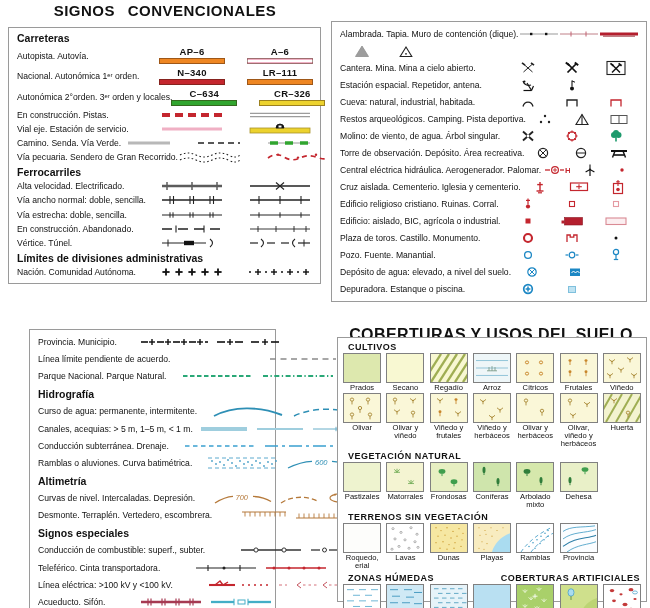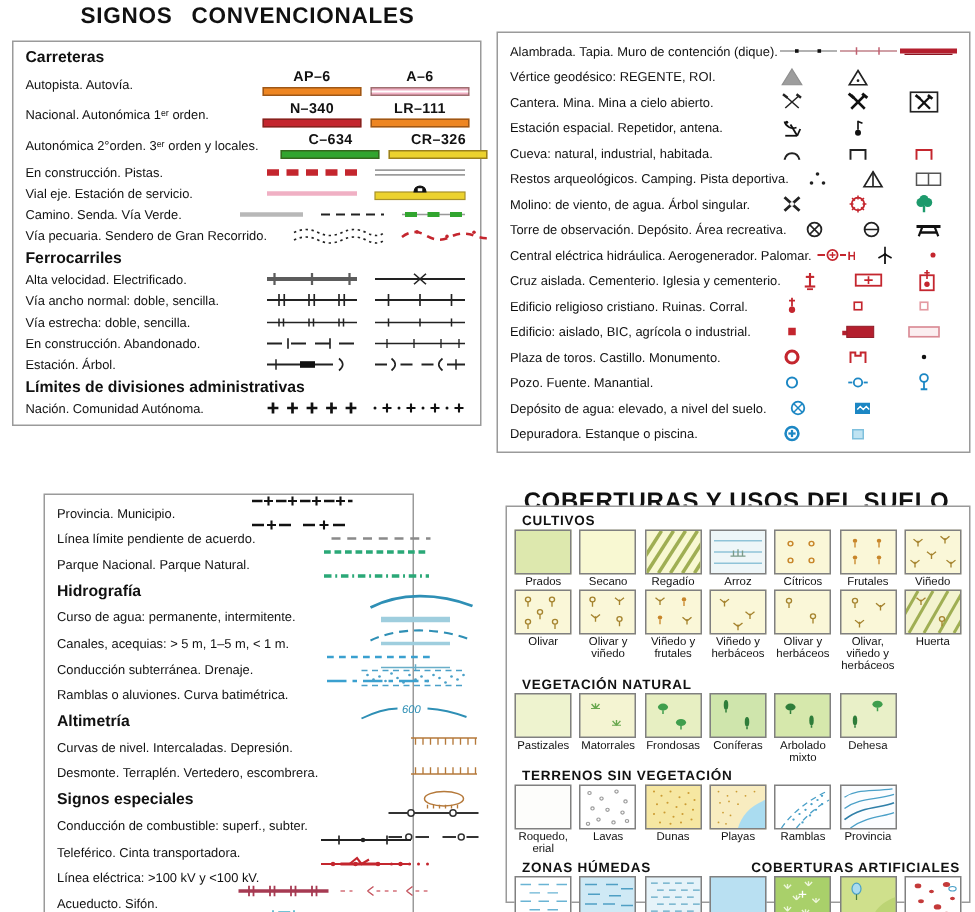--- a/index.html
+++ b/index.html
@@ -13,23 +13,23 @@
   .panel{position:absolute;border:1.5px solid #9a9a9a;background:#fff;box-sizing:border-box;}
   #panel-tl{left:8px;top:27px;width:313px;height:257px;}
   #panel-tr{left:331px;top:21px;width:316px;height:281px;}
   #panel-bl{left:29px;top:329px;width:247px;height:287px;}
   #panel-br{left:337px;top:337px;width:310px;height:265px;padding:2px 4px;}
   .pcol{display:flex;flex-direction:column;height:100%;padding:3px 8px 4px 8px;box-sizing:border-box;}
   .lrow{display:flex;align-items:center;justify-content:space-between;flex:1;min-height:0;}
   .lrow.tall{flex:1.45;}
   .sec{flex:1;display:flex;align-items:center;font-weight:bold;font-size:10.5px;}
   .lbl{font-size:8.6px;white-space:nowrap;flex:1;}
-  .syms{display:flex;gap:8px;align-items:center;justify-content:flex-end;}
+  .syms{display:flex;gap:24px;align-items:center;justify-content:flex-end;}
   .syms-tl{min-width:152px;}
-  .syms-bl{min-width:168px;gap:6px;flex-direction:column;}
+  .syms-bl{min-width:168px;gap:6px;}
   .slots{display:flex;width:132px;}
   .slot{flex:1;display:flex;justify-content:center;align-items:center;}
   .shield{display:flex;flex-direction:column;align-items:center;width:64px;}
   .shield-t{font-size:9.5px;font-weight:bold;line-height:10px;letter-spacing:.3px;}
   .shield-bar{width:100%;height:4px;border:1px solid rgba(60,30,10,.45);margin-top:1px;}
   .shield-bar.striped{background-image:linear-gradient(180deg,transparent 0 30%,#fff 30% 70%,transparent 70%);}
   .sym{display:flex;align-items:center;justify-content:center;}
   
   .grid{display:grid;grid-template-columns:repeat(7,1fr);column-gap:3px;row-gap:1px;}
   .sechead{grid-column:1/-1;font-weight:bold;font-size:9px;letter-spacing:.5px;padding:2px 0 0 6px;}
@@ -243,21 +243,21 @@
               <line x1="2" y1="5" x2="62" y2="5" stroke="#222" stroke-width="0.9"></line>
               <line x1="10" y1="2" x2="10" y2="8" stroke="#222" stroke-width="0.9"></line>
               <line x1="28" y1="2" x2="28" y2="8" stroke="#222" stroke-width="0.9"></line>
               <line x1="46" y1="2" x2="46" y2="8" stroke="#222" stroke-width="0.9"></line>
               <line x1="58" y1="2" x2="58" y2="8" stroke="#222" stroke-width="0.9"></line>
             </svg>
           </span>
         </div>
       </div>
       <div class="lrow">
-        <div class="lbl">Estación. Árbol.</div>
+        <div class="lbl">Vértice. Túnel.</div>
         <div class="syms syms-tl">
           <span class="sym">
             <svg width="64" height="12" viewBox="0 0 64 12" xmlns="http://www.w3.org/2000/svg">
               <line x1="2" y1="6" x2="46" y2="6" stroke="#222" stroke-width="1.2"></line>
               <line x1="8" y1="2.5" x2="8" y2="9.5" stroke="#222" stroke-width="1"></line>
               <rect x="24" y="3.8" width="10" height="4.4" fill="#111"></rect>
               <path d="M50,2 q5,4 0,8" stroke="#222" stroke-width="1.1" fill="none"></path>
             </svg>
           </span>
           <span class="sym">
@@ -339,21 +339,20 @@
             <span class="sym">
               <svg width="40" height="8" viewBox="0 0 40 8" xmlns="http://www.w3.org/2000/svg">
                 <line x1="1" y1="4" x2="39" y2="4" stroke="#b41f2e" stroke-width="3.2"></line>
                 <line x1="4" y1="6.2" x2="36" y2="6.2" stroke="#8a1420" stroke-width="0.8"></line>
               </svg>
             </span>
           </div>
         </div>
       </div>
       <div class="lrow">
-        <div class="lbl">Vértice geodésico: REGENTE, ROI.</div>
         <div class="slots">
           <div class="slot">
             <span class="sym">
               <svg width="16" height="14" viewBox="0 0 16 14" xmlns="http://www.w3.org/2000/svg">
                 <path d="M8,2 L14.5,12.5 L1.5,12.5 Z" stroke="#8f8f8f" stroke-width="0.8" fill="#9d9d9d"></path>
               </svg>
             </span>
           </div>
           <div class="slot">
             <span class="sym">
@@ -927,20 +926,44 @@
               <path d="M2,13 C 12,8 20,6.5 26,6.3" stroke="#2e8fb5" stroke-width="1.3" fill="none"></path>
               <path d="M46,6.3 C 56,7 64,9 72,12" stroke="#2e8fb5" stroke-width="1.3" fill="none"></path>
               <text x="29" y="9.5" font-size="7.5" font-style="italic" fill="#2e8fb5" font-family="Liberation Sans,sans-serif">600</text>
             </svg>
           </span>
         </div>
       </div>
       <div class="sec">Altimetría</div>
       <div class="lrow">
         <div class="lbl">Curvas de nivel. Intercaladas. Depresión.</div>
+        <div class="syms syms-bl">
+          <span class="sym">
+            <svg width="60" height="16" viewBox="0 0 60 16" xmlns="http://www.w3.org/2000/svg">
+              <path d="M2,13 C 10,8 16,6.6 20,6.4" stroke="#b5793a" stroke-width="1.4" fill="none"></path>
+              <path d="M40,6.4 C 48,6.8 54,9 58,11.5" stroke="#b5793a" stroke-width="1.4" fill="none"></path>
+              <text x="22.5" y="9.5" font-size="7.5" font-style="italic" fill="#b5793a" font-family="Liberation Sans,sans-serif">700</text>
+            </svg>
+          </span>
+          <span class="sym">
+            <svg width="42" height="16" viewBox="0 0 42 16" xmlns="http://www.w3.org/2000/svg">
+              <path d="M2,13 C 13,5.5 29,5.5 40,12" stroke="#b5793a" stroke-width="1.3" fill="none" stroke-dasharray="5 3"></path>
+            </svg>
+          </span>
+          <span class="sym">
+            <svg width="36" height="16" viewBox="0 0 36 16" xmlns="http://www.w3.org/2000/svg">
+              <ellipse cx="18" cy="8" rx="15" ry="4.8" stroke="#b5793a" stroke-width="1.1" fill="none"></ellipse>
+              <line x1="8" y1="3.6" x2="8" y2="6" stroke="#b5793a" stroke-width="0.9"></line>
+              <line x1="13" y1="3.6" x2="13" y2="6" stroke="#b5793a" stroke-width="0.9"></line>
+              <line x1="18" y1="3.6" x2="18" y2="6" stroke="#b5793a" stroke-width="0.9"></line>
+              <line x1="23" y1="3.6" x2="23" y2="6" stroke="#b5793a" stroke-width="0.9"></line>
+              <line x1="28" y1="3.6" x2="28" y2="6" stroke="#b5793a" stroke-width="0.9"></line>
+            </svg>
+          </span>
+        </div>
       </div>
       <div class="lrow">
         <div class="lbl">Desmonte. Terraplén. Vertedero, escombrera.</div>
         <div class="syms syms-bl">
           <span class="sym">
             <svg width="48" height="12" viewBox="0 0 48 12" xmlns="http://www.w3.org/2000/svg">
               <line x1="2" y1="3" x2="46" y2="3" stroke="#b5793a" stroke-width="1"></line>
               <line x1="5" y1="3" x2="5" y2="7.5" stroke="#b5793a" stroke-width="0.9"></line>
               <line x1="10" y1="3" x2="10" y2="7.5" stroke="#b5793a" stroke-width="0.9"></line>
               <line x1="15" y1="3" x2="15" y2="7.5" stroke="#b5793a" stroke-width="0.9"></line>

